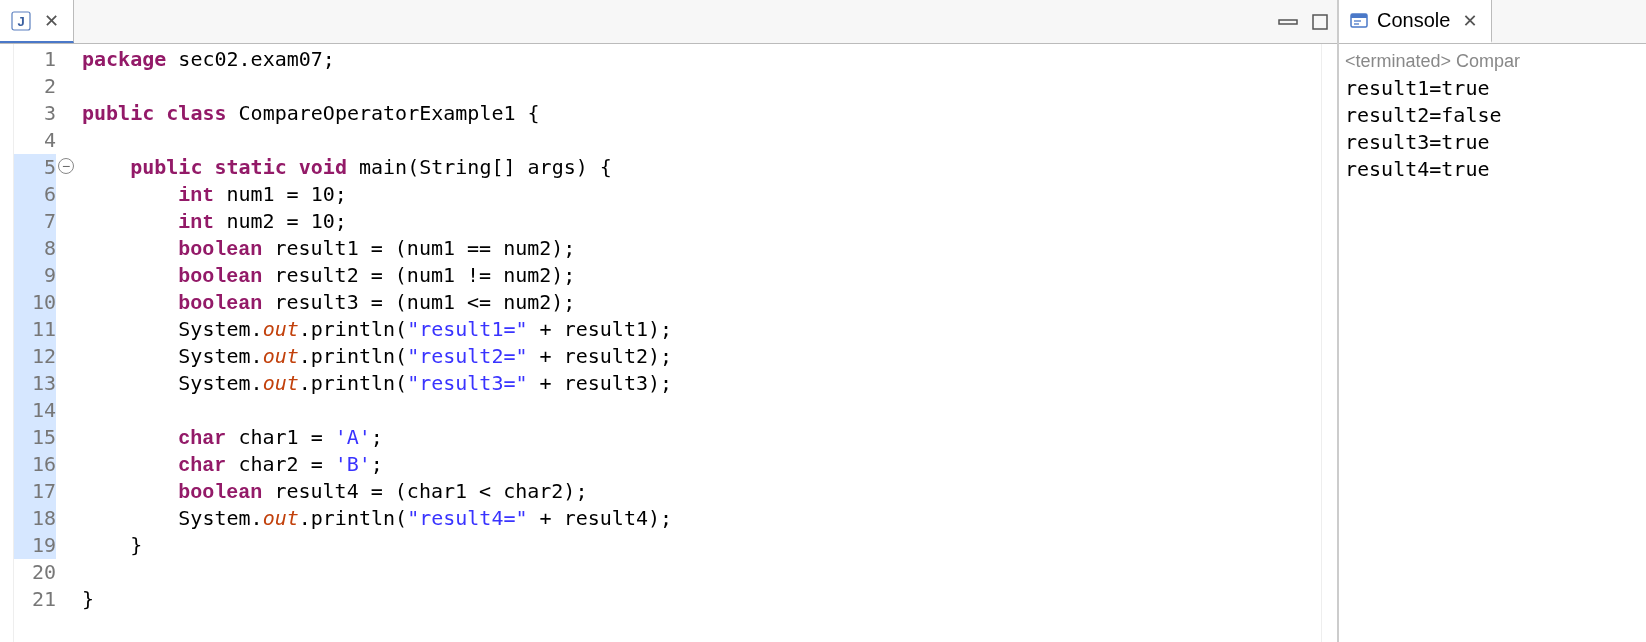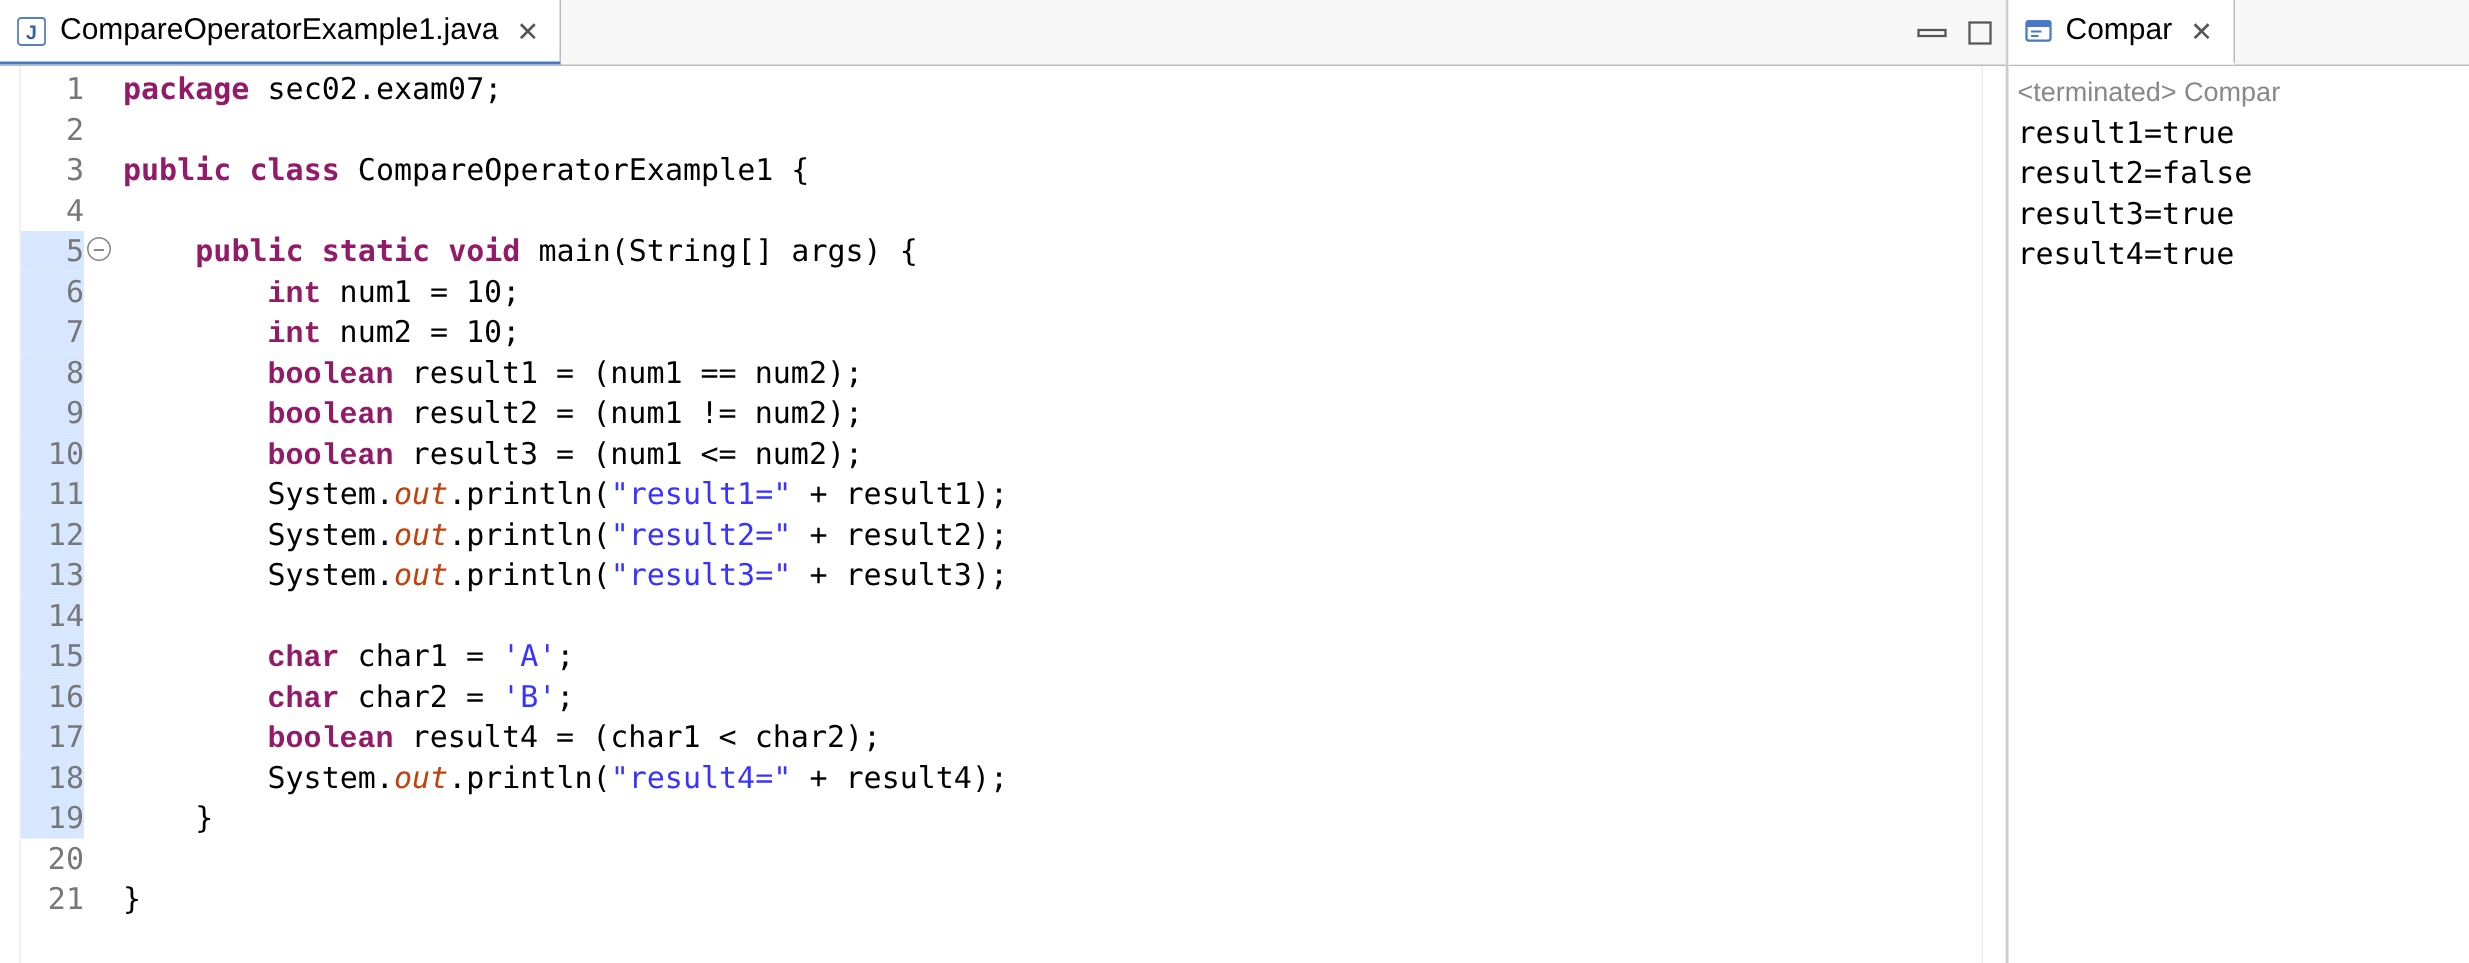--- a/index.html
+++ b/index.html
@@ -152,21 +152,20 @@
 
 <div class="editor-pane">
   <div class="tab-bar">
     <div class="tab">
       <span class="j-icon">
         <svg width="20" height="20" viewBox="0 0 20 20">
           <rect x="1" y="1" width="18" height="18" rx="2" fill="#fff" stroke="#5a7fbf" stroke-width="1.2"></rect>
           <text x="10" y="15" text-anchor="middle" font-family="Arial" font-size="13" font-weight="bold" fill="#3a5fa0">J</text>
         </svg>
       </span>
-      <span>CompareOperatorExample1.java</span>
       <span class="close-x">✕</span>
     </div>
     <div class="tab-bar-controls">
       <span class="win-btn">
         <svg width="22" height="14" viewBox="0 0 22 14">
             <rect x="2" y="5" width="18" height="4" fill="none" stroke="#555" stroke-width="1.5"></rect>
           </svg>
       </span>
       <span class="win-btn">
         <svg width="18" height="18" viewBox="0 0 18 18">
@@ -213,18 +212,18 @@
   <div class="tab-bar">
     <div class="tab console-tab">
       <span class="console-icon">
         <svg width="20" height="20" viewBox="0 0 20 20">
           <rect x="2" y="3" width="16" height="13" rx="1.5" fill="#fff" stroke="#4a78c8" stroke-width="1.5"></rect>
           <rect x="2" y="3" width="16" height="4" fill="#4a78c8"></rect>
           <line x1="5" y1="10" x2="12" y2="10" stroke="#4a78c8" stroke-width="1.3"></line>
           <line x1="5" y1="13" x2="10" y2="13" stroke="#4a78c8" stroke-width="1.3"></line>
         </svg>
       </span>
-      <span>Compar</span>
+      <span>Console</span>
       <span class="close-x">✕</span>
     </div>
   </div>
   <div class="console-body"><div class="term-line">&lt;terminated&gt; Compar</div><div>result1=true</div><div>result2=false</div><div>result3=true</div><div>result4=true</div></div>
 </div>
 
 </body></html>

